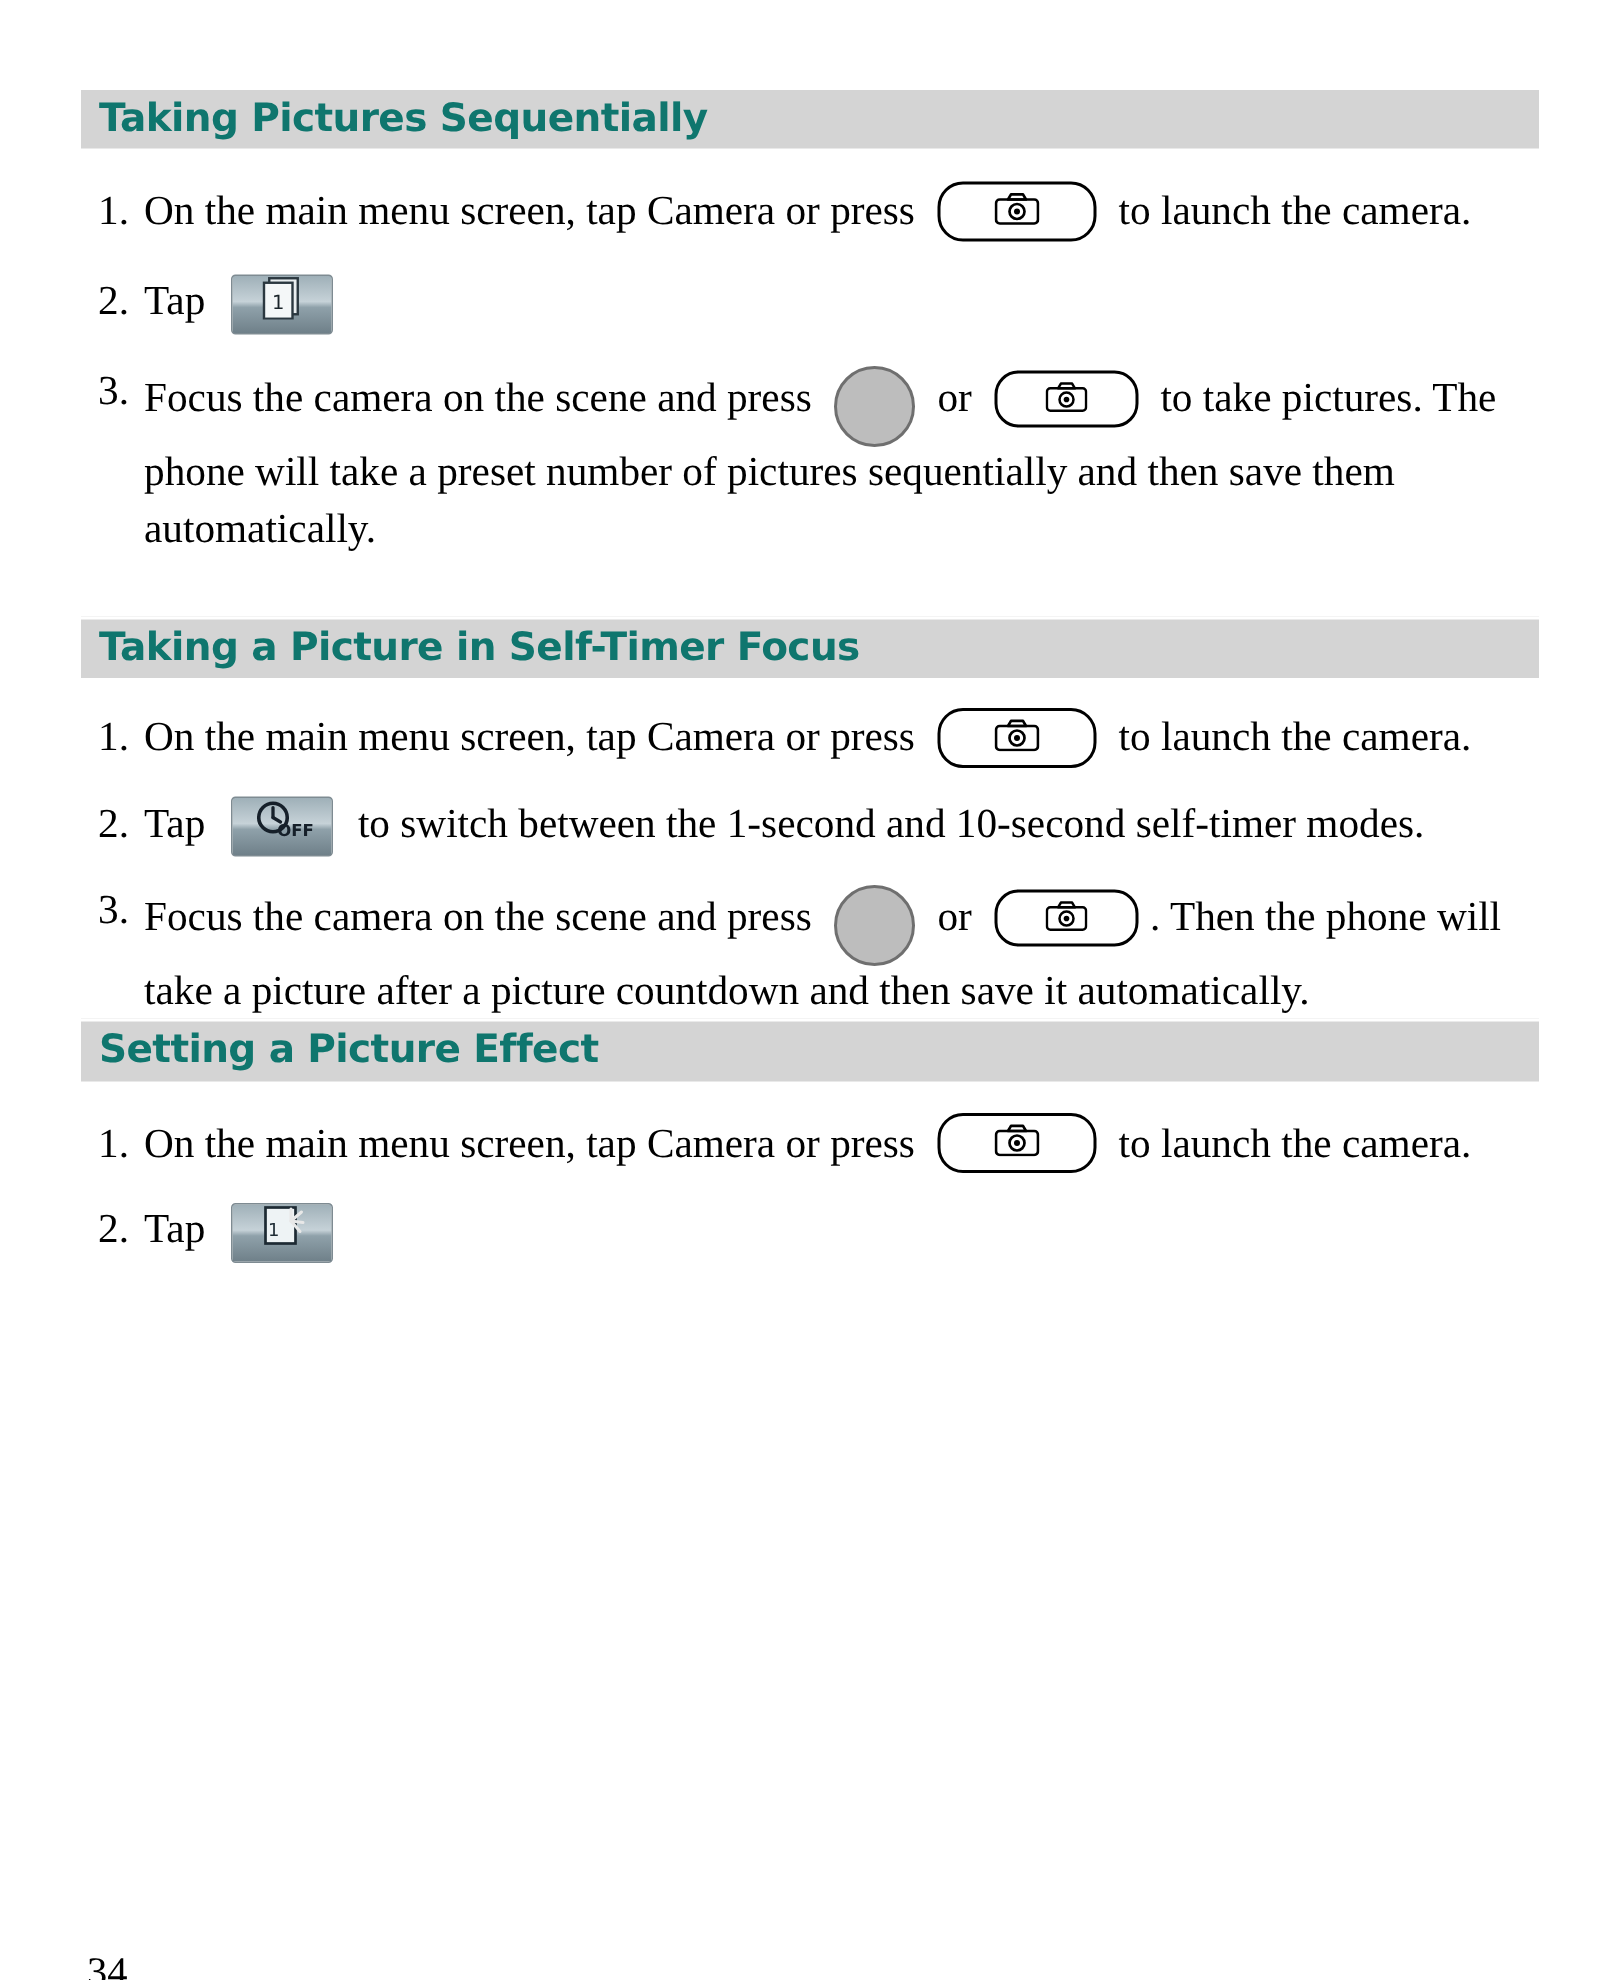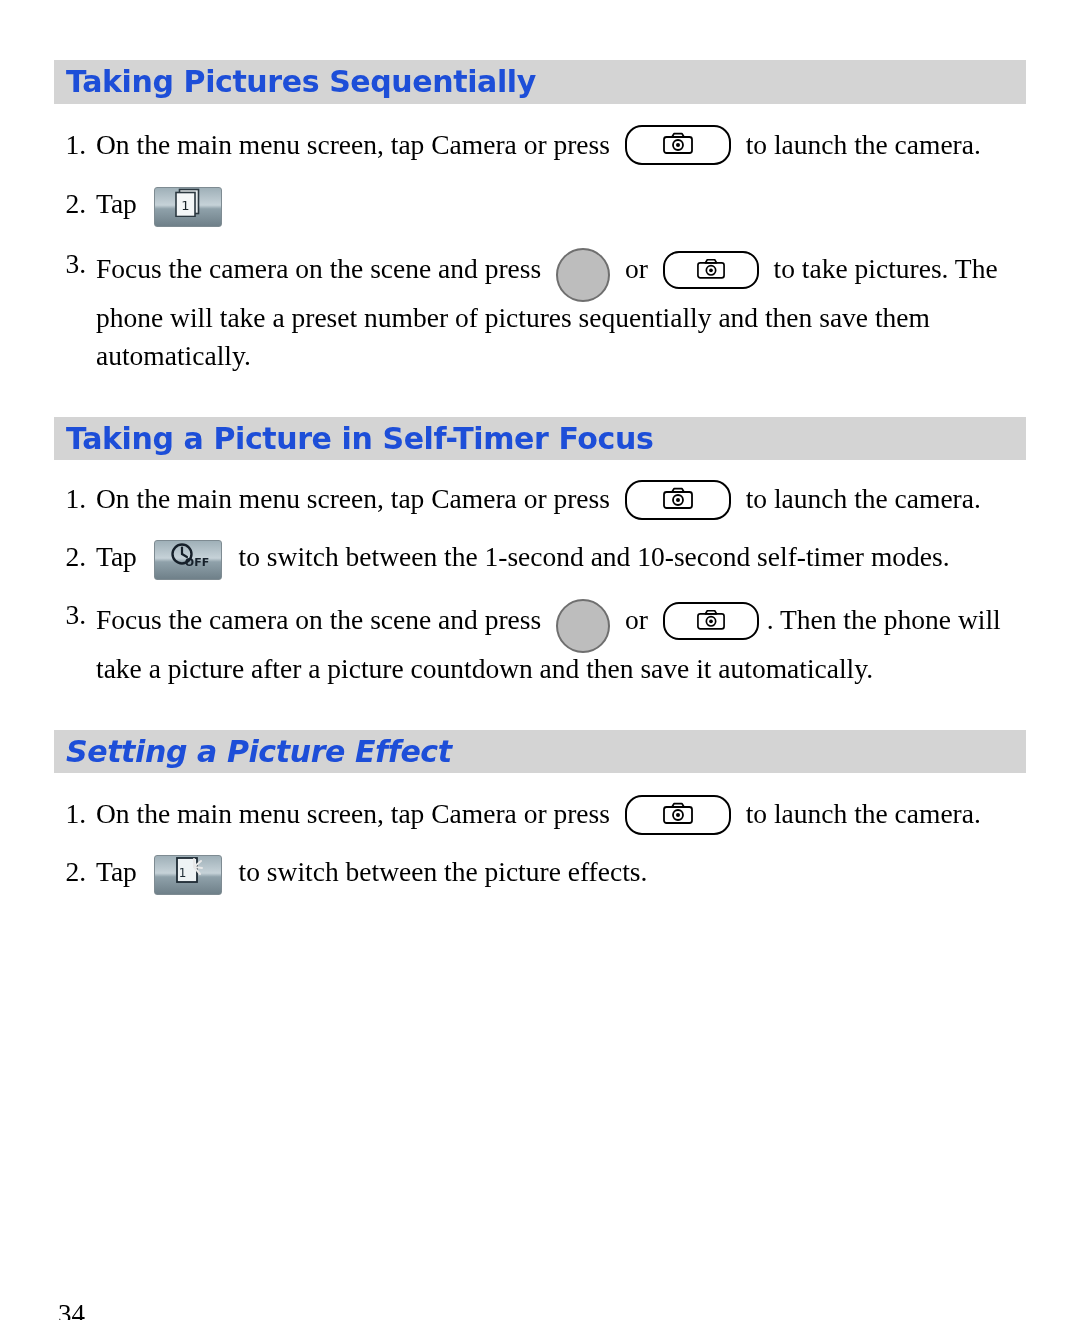--- a/index.html
+++ b/index.html
@@ -28,24 +28,24 @@
     background: #d4d4d4;
     margin: 0 54px 0 54px;
     box-sizing: border-box;
     padding: 6px 0 6px 12px;
     border-top: 2px solid #ffffff;
   }
   .section-bar h1 {
     margin: 0;
     font-family: "DejaVu Sans", sans-serif;
     font-weight: bold;
-    font-size: 30px;
+    font-size: 26px;
     line-height: 1.05;
     letter-spacing: -0.4px;
-    color: #1d4ed8;
+    color: #0f766e;
     white-space: nowrap;
   }
 
   
   ol.steps {
     list-style: none;
     margin: 0;
     padding: 0;
   }
   .step {
@@ -212,21 +212,21 @@
       <span class="num">3.</span>
       <span class="body"><span>Focus the camera on the scene and press </span><span class="ico key-circle"></span><span> or </span><span class="ico key-cam small"><span class="camglyph"><svg width="28" height="21" viewBox="0 0 30 22">
                 <rect x="1" y="5" width="28" height="16" rx="2.5" fill="none" stroke="#000" stroke-width="1.8"></rect>
                 <path d="M9 5 L11 1.6 L19 1.6 L21 5 Z" fill="none" stroke="#000" stroke-width="1.8" stroke-linejoin="round"></path>
                 <circle cx="15" cy="13" r="5" fill="none" stroke="#000" stroke-width="1.8"></circle>
                 <circle cx="15" cy="13" r="2" fill="#000"></circle>
               </svg></span></span><span>. Then the phone will take a picture after a picture countdown and then save it automatically.</span></span>
     </li>
   </ol>
 
-  <div class="section-bar" style="margin-top:40px;font-style:italic;">
+  <div class="section-bar" style="">
     <h1>Setting a Picture Effect</h1>
   </div>
 
   <ol class="steps" style="margin-top:22px; padding-left:58px; padding-right:62px;">
     <li class="step" style="margin-bottom:16px;">
       <span class="num">1.</span>
       <span class="body"><span>On the main menu screen, tap </span><span class="bold">Camera</span><span> or press </span><span class="ico key-cam"><span class="camglyph"><svg width="30" height="22" viewBox="0 0 30 22">
                 <rect x="1" y="5" width="28" height="16" rx="2.5" fill="none" stroke="#000" stroke-width="1.8"></rect>
                 <path d="M9 5 L11 1.6 L19 1.6 L21 5 Z" fill="none" stroke="#000" stroke-width="1.8" stroke-linejoin="round"></path>
                 <circle cx="15" cy="13" r="5" fill="none" stroke="#000" stroke-width="1.8"></circle>
@@ -238,18 +238,18 @@
       <span class="num">2.</span>
       <span class="body"><span>Tap </span><span class="ico sk"><span class="inner"><svg width="38" height="30" viewBox="0 0 38 30">
                 <rect x="8" y="3" width="20" height="24" fill="#eef3f5" stroke="#1d2a33" stroke-width="1.8"></rect>
                 <text x="13.5" y="22" font-family="DejaVu Sans, sans-serif" font-size="12" fill="#1d2a33" text-anchor="middle">1</text>
                 <g stroke="#e8e8e8" stroke-width="2" stroke-linecap="round">
                   <path d="M25 12 L25 4"></path>
                   <path d="M25 12 L32 6"></path>
                   <path d="M25 12 L33 13"></path>
                   <path d="M25 12 L31 19"></path>
                 </g>
-              </svg></span></span><span> to switch between the picture effects.</span></span>
+              </svg></span></span></span>
     </li>
   </ol>
 
   <div class="page-number">34</div>
 </div>
 
 </body></html>

